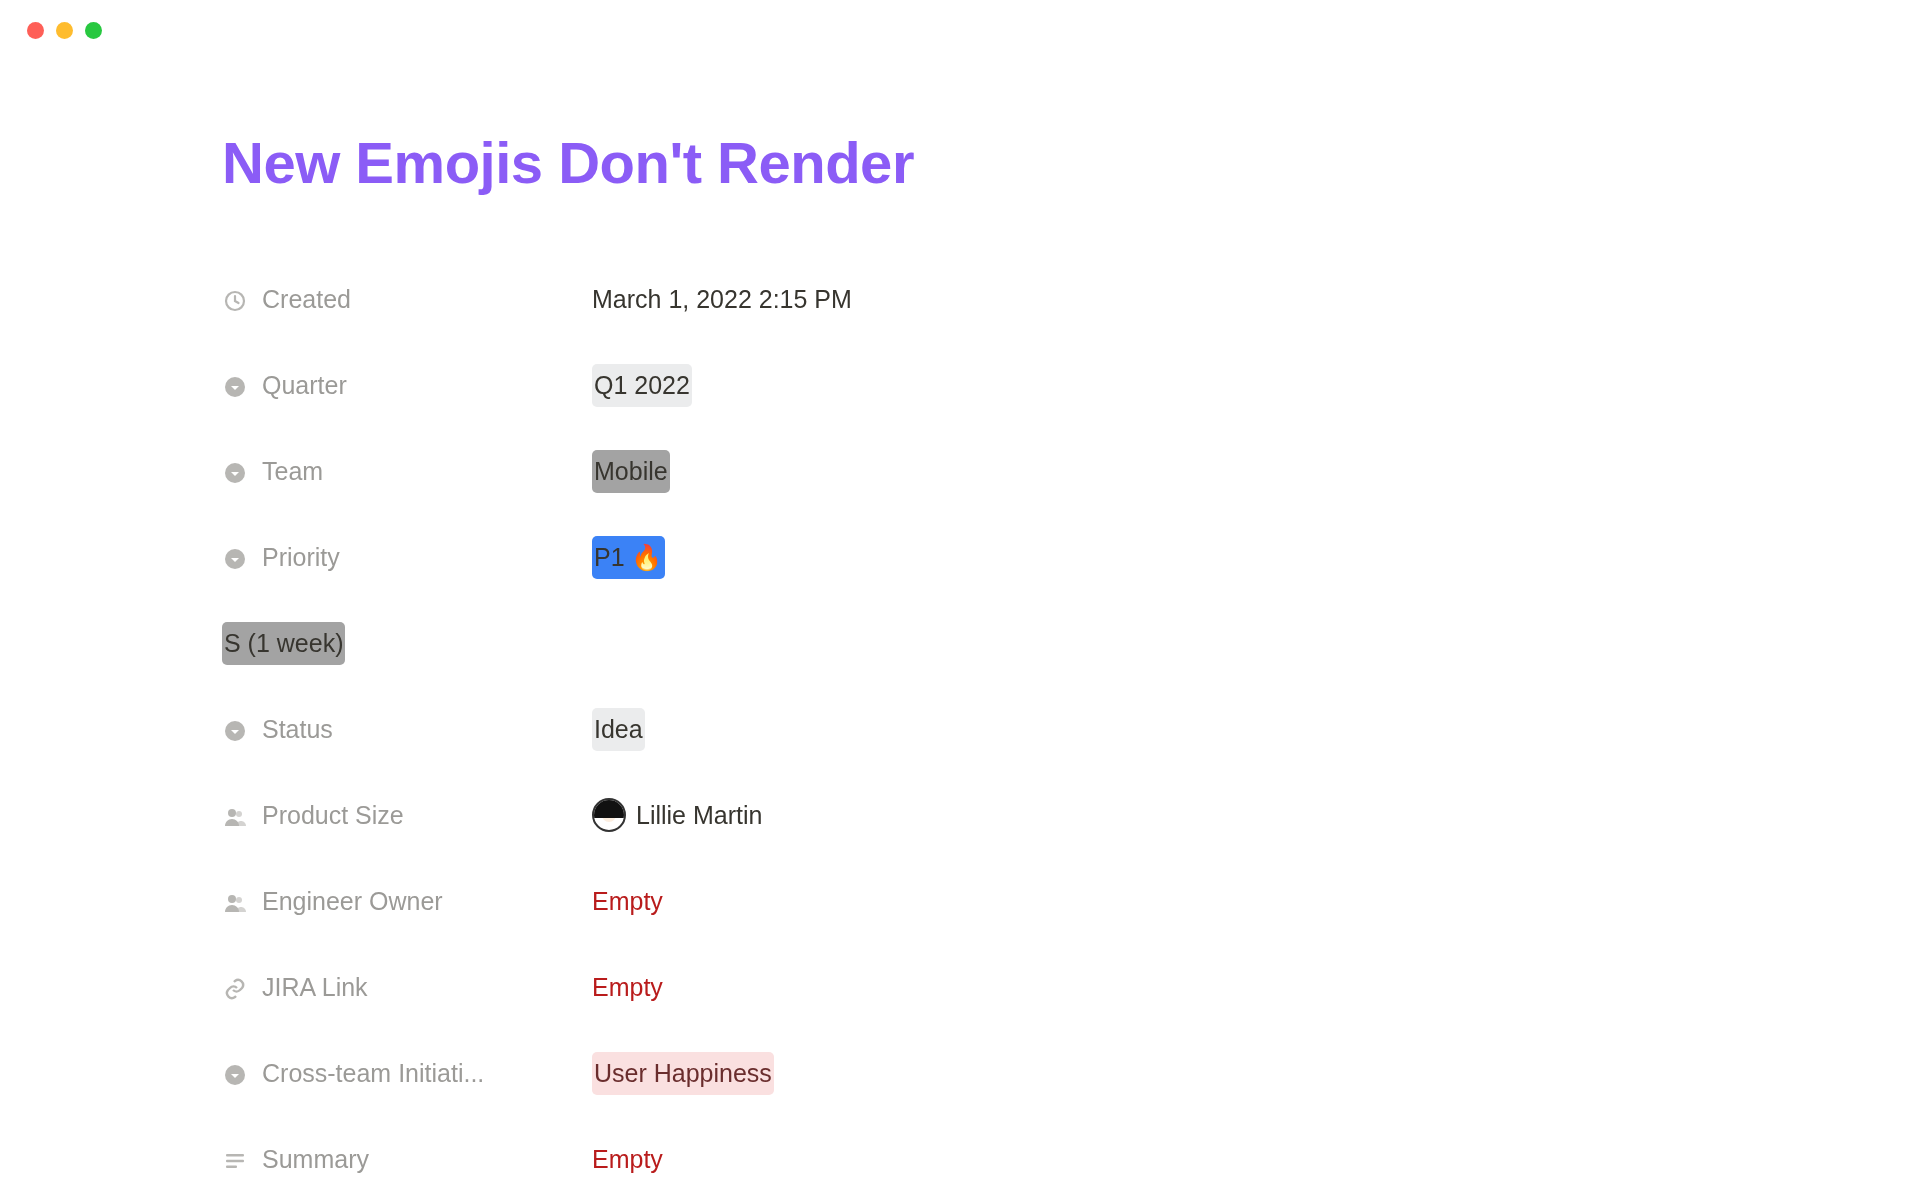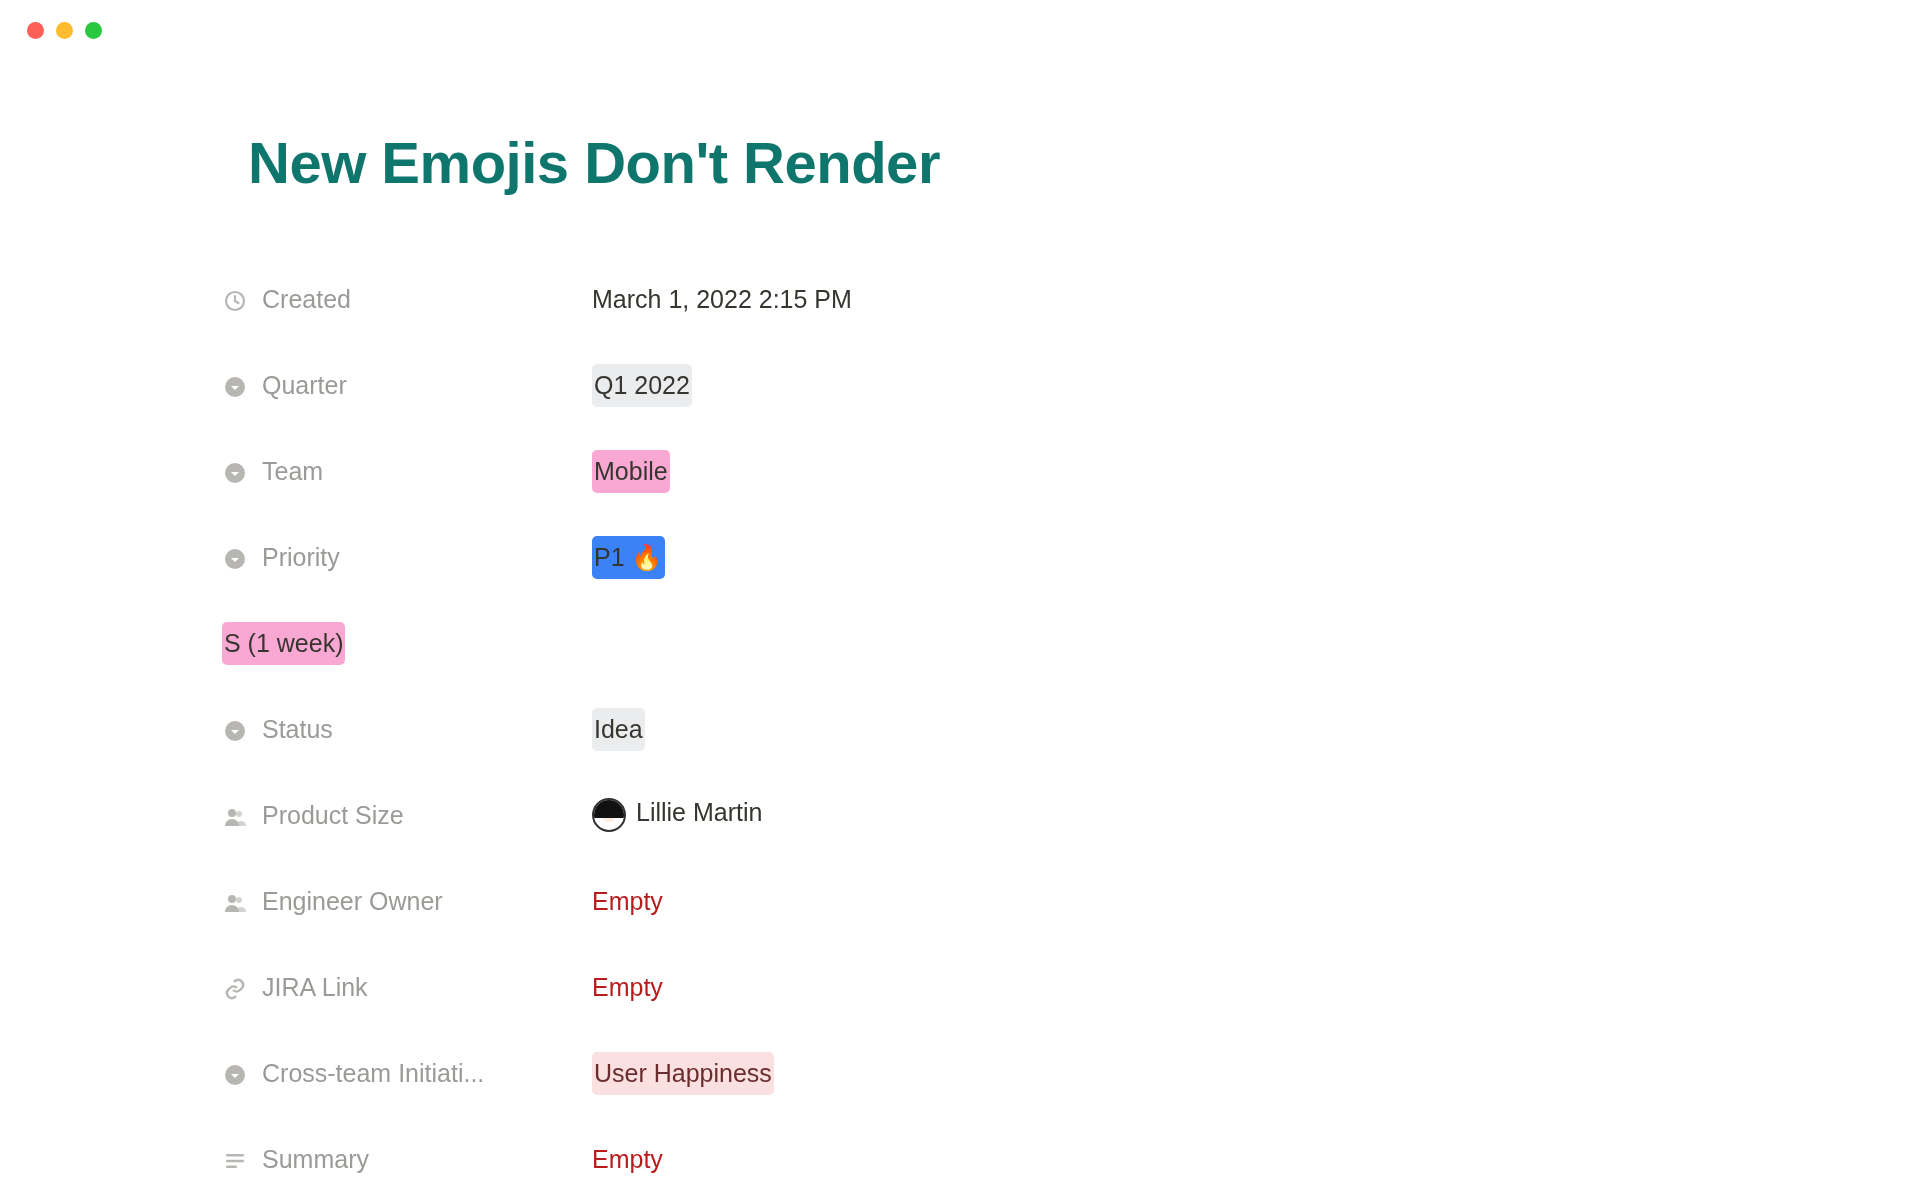--- a/index.html
+++ b/index.html
@@ -29,24 +29,23 @@
   .tl-green { background: #28c840; }
 
   .content {
     padding: 90px 0 0 222px;
     max-width: 1200px;
   }
 
   .page-title {
     font-size: 58px;
     font-weight: 700;
-    color: #0f766e;
+    color: #8b5cf6;
     letter-spacing: -0.5px;
     margin-bottom: 60px;
-    margin-left: 26px;
   }
 
   .property-row {
     display: flex;
     align-items: center;
     height: 86px;
   }
 
   .property-label {
     display: flex;
@@ -70,39 +69,39 @@
     white-space: nowrap;
     overflow: hidden;
     text-overflow: ellipsis;
     max-width: 260px;
   }
 
   .property-value {
     font-size: 25px;
     color: #37352f;
     display: flex;
-    align-items: flex-start;
+    align-items: center;
     gap: 10px;
   }
 
   .empty-value {
     color: #b91c1c;
   }
 
   .tag {
     display: inline-flex;
     align-items: center;
     padding: 4px 2px;
     border-radius: 5px;
     font-size: 25px;
     line-height: 1.4;
   }
 
   .tag-gray { background: #ebeced; color: #37352f; }
-  .tag-tan  { background: #f9a8d4; color: #37352f; }
+  .tag-tan  { background: #a3a3a3; color: #37352f; }
   .tag-red  { background: #3b82f6; color: #37352f; }
   .tag-pink { background: #fae0e0; color: #6a2d2d; }
 
   .avatar {
     width: 34px;
     height: 34px;
     border-radius: 50%;
     background: #fff;
     border: 2px solid #333;
     position: relative;

